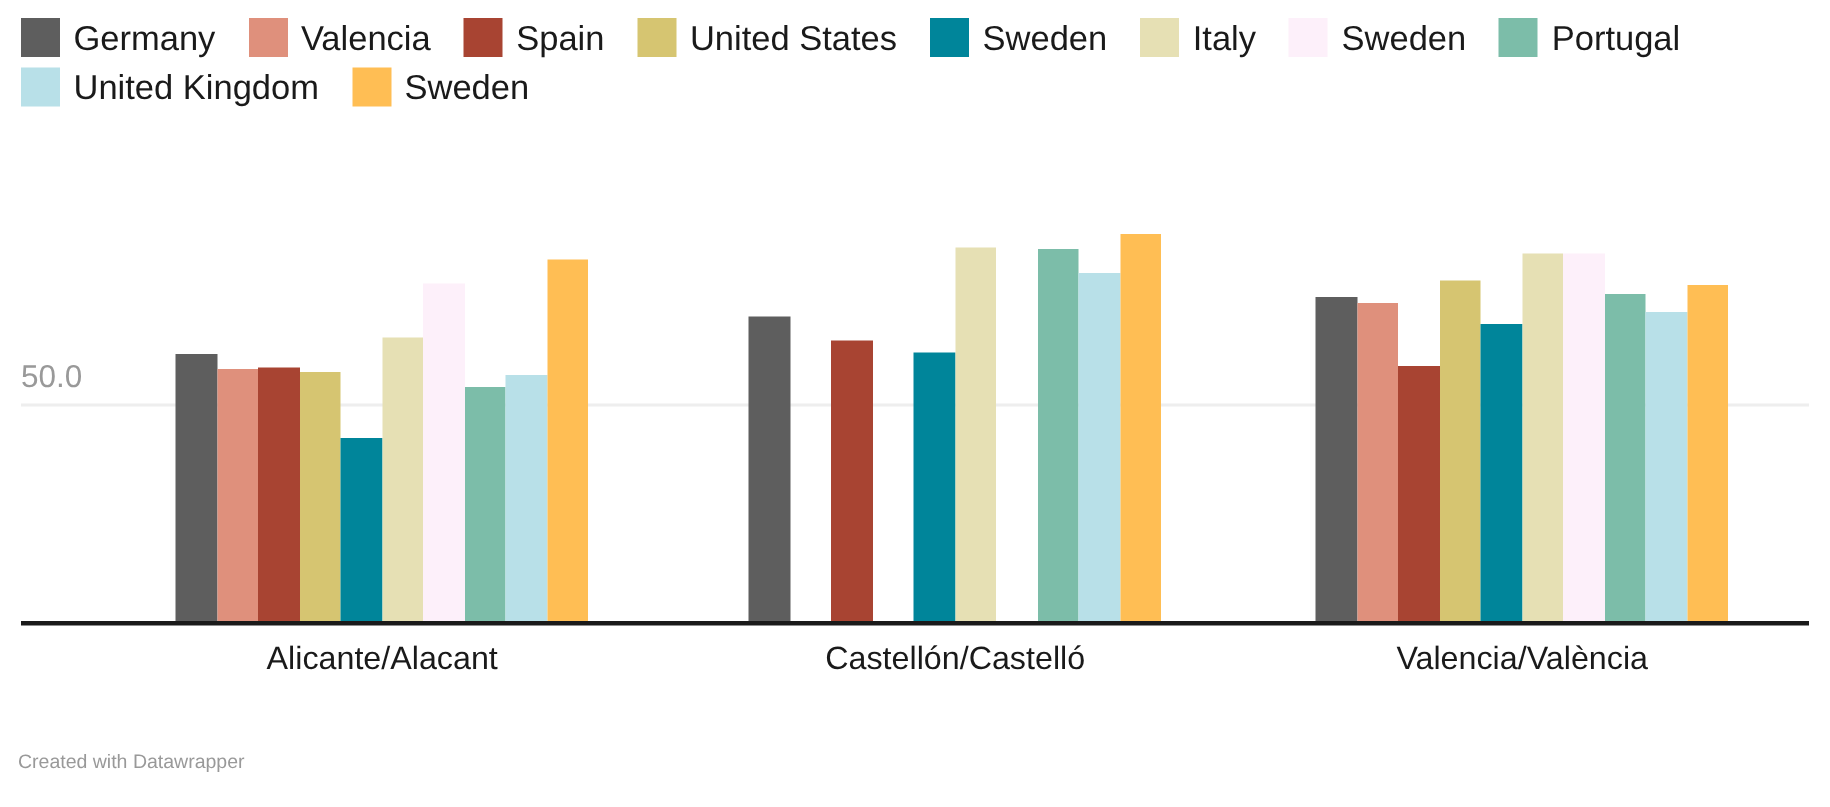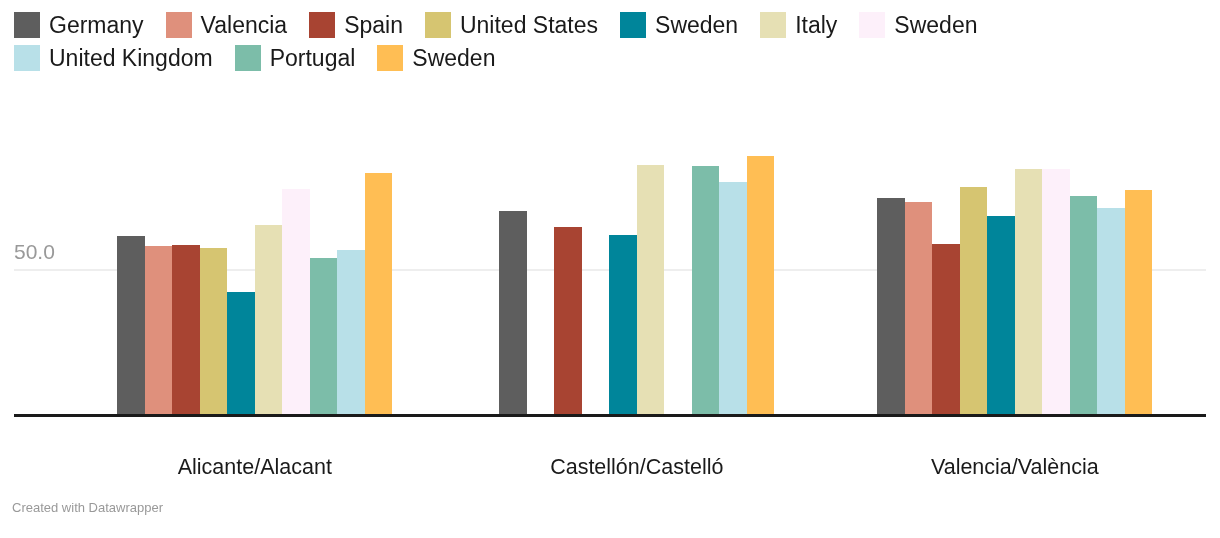--- a/index.html
+++ b/index.html
@@ -72,21 +72,20 @@
   .bar {
     position: absolute;
     bottom: 0;
   }
   .group-label {
     position: absolute;
     font-size: 21.5px;
     color: #1a1a1a;
     white-space: nowrap;
     transform: translateX(-50%);
-    margin-top: 28px;
   }
 
   
   #footer-note {
     position: absolute;
     left: 12px;
     top: 500px;
     font-size: 13px;
     color: #999999;
     white-space: nowrap;
@@ -118,26 +117,26 @@
     </div>
     <div class="legend-item">
       <span class="legend-swatch" style="background: rgb(230, 224, 180);"></span>
       <span class="legend-label">Italy</span>
     </div>
     <div class="legend-item">
       <span class="legend-swatch" style="background: rgb(253, 240, 250);"></span>
       <span class="legend-label">Sweden</span>
     </div>
     <div class="legend-item">
+      <span class="legend-swatch" style="background: rgb(124, 189, 169);"></span>
+      <span class="legend-label">Portugal</span>
+    </div>
+    <div class="legend-item">
       <span class="legend-swatch" style="background: rgb(184, 224, 232);"></span>
       <span class="legend-label">United Kingdom</span>
-    </div>
-    <div class="legend-item">
-      <span class="legend-swatch" style="background: rgb(124, 189, 169);"></span>
-      <span class="legend-label">Portugal</span>
     </div>
     <div class="legend-item">
       <span class="legend-swatch" style="background: rgb(255, 190, 84);"></span>
       <span class="legend-label">Sweden</span>
     </div>
   </div>
 
 <div id="chart">
   <div id="gridlines">
       <div class="gridline" style="left: 14px; width: 1192px; top: 269.3px; background: rgb(238, 238, 238);"></div>

